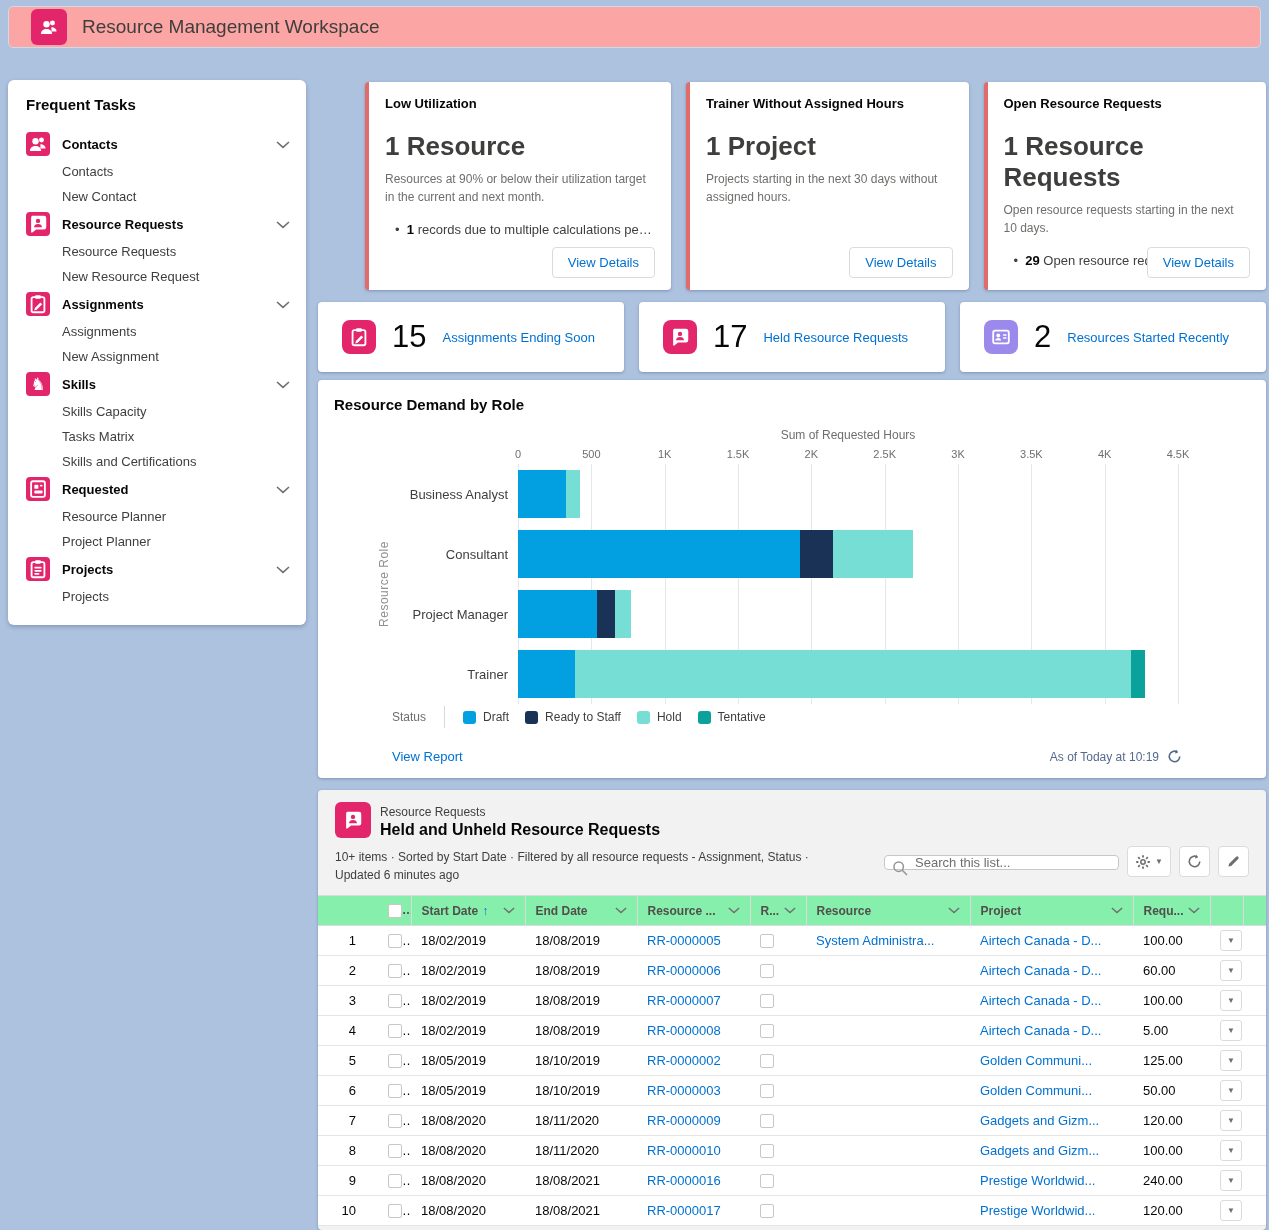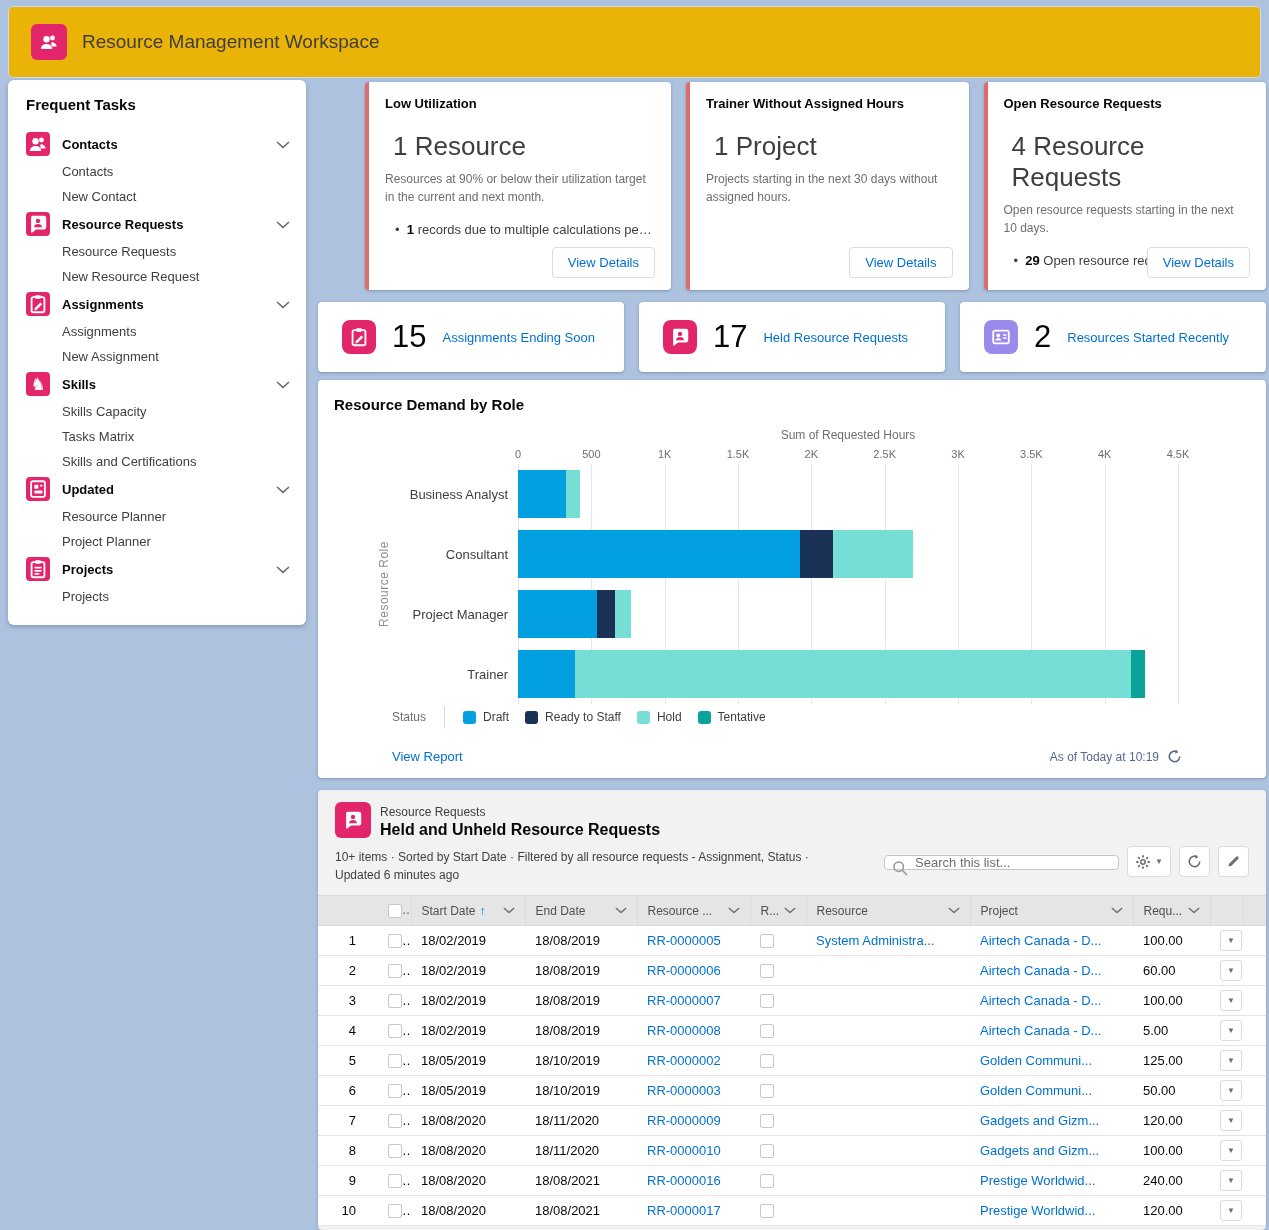--- a/index.html
+++ b/index.html
@@ -8,22 +8,22 @@
     font-family: "Liberation Sans", sans-serif;
     background: #adc2de;
     position: relative;
     overflow: hidden;
     color:#080707;
   }
   .page { position:absolute; inset:0; }
 
   
   .app-header {
-    position:absolute; left:8px; top:6px; width:1253px; height:72px;
-    background:#eab308; border:1px solid #cfdaea; border-radius:5px;
+    position:absolute; left:8px; top:6px; width:1253px; height:42px;
+    background:#fca5a5; border:1px solid #cfdaea; border-radius:5px;
     display:flex; align-items:center; padding-left:22px; gap:15px;
   }
   .app-title { font-size:19px; color:#3e3e3c; }
 
   .sq-icon {
     display:inline-flex; align-items:center; justify-content:center;
     border-radius:6px; flex:none;
   }
 
   
@@ -45,21 +45,21 @@
   
   .main { position:absolute; left:318px; top:82px; width:948px; }
 
   .cards-row { display:flex; gap:15px;padding-left:47px; }
   .alert-card {
     width:306px; height:208px; background:#fff; border-radius:4px;
     border-left:4px solid #e16b6b; box-shadow:0 1px 3px rgba(20,40,80,.3);
     position:relative; padding:14px 16px;
   }
   .alert-card .ttl { font-size:13px; font-weight:bold; color:#080707; }
-  .alert-card .headline { margin-top:20px; font-size:26px; font-weight:400; color:#3e3e3c;margin-left:8px; }
+  .alert-card .headline { margin-top:20px; font-size:26px; font-weight:700; color:#3e3e3c; }
   .alert-card .desc { margin-top:8px; font-size:12px; line-height:1.5; color:#706e6b; }
   .alert-card .bullet { margin-top:16px; font-size:13px; color:#3e3e3c;
     white-space:nowrap; overflow:hidden; text-overflow:ellipsis; padding-left:10px; }
   .alert-card .bullet b { color:#080707; }
   .btn-details {
     position:absolute; right:16px; bottom:12px;
     background:#fff; border:1px solid #dddbda; border-radius:4px;
     color:#0070d2; font-size:13px; padding:7px 15px; cursor:pointer;
     font-family:"Liberation Sans", sans-serif;
     margin-left:38px;
@@ -124,21 +124,21 @@
     display:flex; align-items:center; justify-content:center; gap:4px; cursor:pointer;
     padding:0 7px;
   }
 
   table.grid { border-collapse:collapse; table-layout:fixed; width:948px; background:#fff; }
   table.grid th, table.grid td {
     font-size:13px; height:30px; padding:0 10px; text-align:left;
     overflow:hidden; white-space:nowrap; text-overflow:ellipsis;
   }
   table.grid thead th {
-    font-size:12px; font-weight:normal; color:#514f4d; background:#e5e5e5;
+    font-size:12px; font-weight:bold; color:#514f4d; background:#86efac;
     border-top:1px solid #dddbda; border-bottom:1px solid #dddbda;
     position:relative;
   }
   table.grid thead th.divided { border-left:1px solid #dddbda; }
   table.grid tbody td { border-bottom:1px solid #e5e5e5; color:#080707; }
   .rownum { text-align:right !important; color:#3e3e3c; padding-right:22px !important; }
   .link { color:#0070d2; cursor:pointer; }
   .cbx { width:14px; height:14px; border:1px solid #c9c7c5; border-radius:2px; background:#fff;
     display:inline-block; vertical-align:middle; cursor:pointer; }
   .th-flex { display:flex; align-items:center; gap:4px; }
@@ -232,21 +232,21 @@
         <div class="nav-item">Skills and Certifications</div>
         <div class="nav-sec-head">
           <span class="sq-icon" style="height: 24px; width: 24px; background: rgb(227, 37, 107); border-radius: 4px;">
             <svg width="22" height="22" viewBox="0 0 24 24">
       <rect x="4.5" y="3.5" width="15" height="17" rx="2" fill="none" stroke="#fff" stroke-width="2"></rect>
       <rect x="8" y="7.4" width="4.4" height="4.4" rx="1" fill="#fff"></rect>
       <rect x="14" y="7.4" width="3" height="1.8" rx=".9" fill="#fff"></rect>
       <rect x="8" y="13.6" width="9" height="3.2" rx="1" fill="#fff"></rect>
             </svg>
           </span>
-          <span class="lbl">Updated</span>
+          <span class="lbl">Requested</span>
           <span><svg width="14" height="8" viewBox="0 0 14 8">
               <path d="M1 1l6 5.4L13 1" fill="none" stroke="#706e6b" stroke-width="1.6"></path>
             </svg></span>
         </div>
         <div class="nav-item">Resource Planner</div>
         <div class="nav-item">Project Planner</div>
         <div class="nav-sec-head">
           <span class="sq-icon" style="height: 24px; width: 24px; background: rgb(227, 37, 107); border-radius: 4px;">
             <svg width="22" height="22" viewBox="0 0 24 24">
       <rect x="5" y="4.5" width="14" height="16.5" rx="2" fill="none" stroke="#fff" stroke-width="2"></rect>
@@ -276,21 +276,21 @@
           <button class="btn-details">View Details</button>
         </div>
         <div class="alert-card">
           <div class="ttl">Trainer Without Assigned Hours</div>
           <div class="headline">1 Project</div>
           <div class="desc">Projects starting in the next 30 days without assigned hours.</div>
           <button class="btn-details">View Details</button>
         </div>
         <div class="alert-card">
           <div class="ttl">Open Resource Requests</div>
-          <div class="headline">4 Resource Requests</div>
+          <div class="headline">1 Resource Requests</div>
           <div class="desc">Open resource requests starting in the next 10 days.</div>
           <div class="bullet">•&nbsp;&nbsp;<b>29</b> Open resource requests in total.</div>
           <button class="btn-details">View Details</button>
         </div>
       </div>
 
     <div class="tiles-row" id="stat-tiles">
         <div class="stat-tile">
           <span class="sq-icon" style="height: 34px; width: 34px; background: rgb(227, 37, 107); border-radius: 8px;">
             <svg width="22" height="22" viewBox="0 0 24 24">

